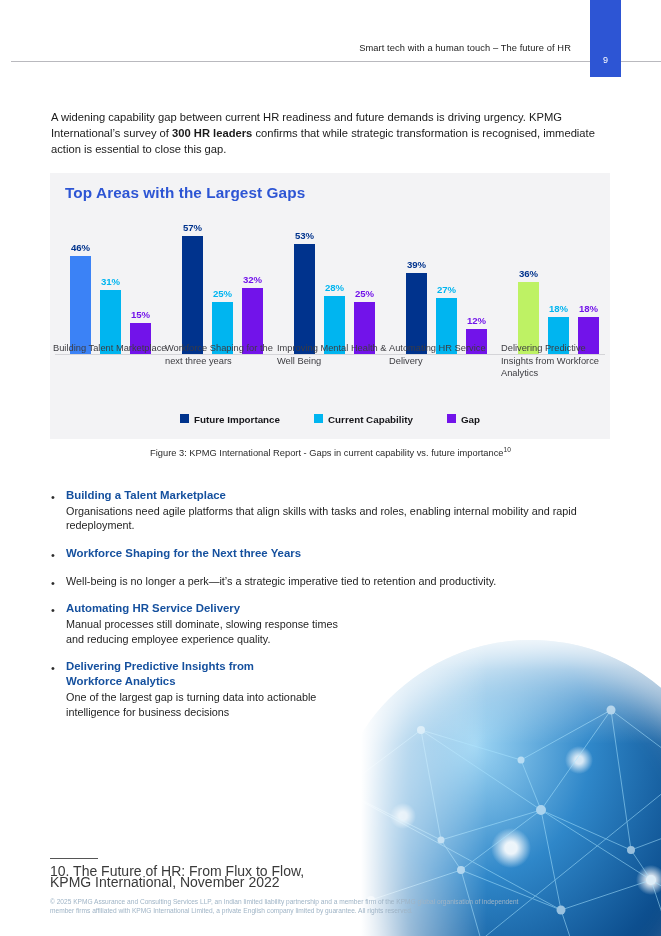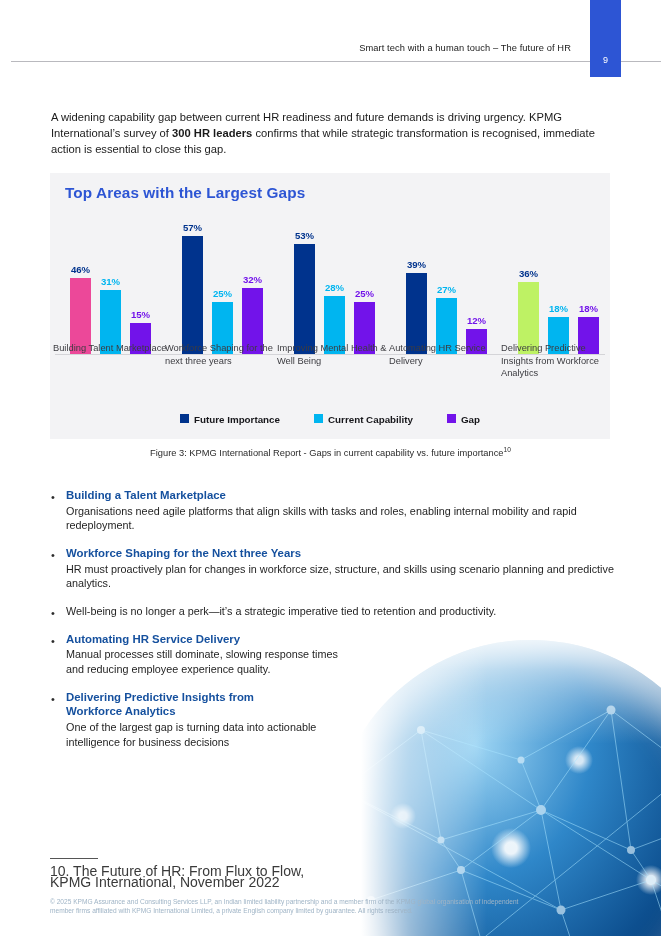--- a/index.html
+++ b/index.html
@@ -287,21 +287,21 @@
   </div>
 </div>
 
 <p class="intro"><span>A widening capability gap between current HR readiness and future demands is driving urgency. KPMG International’s survey of </span><b>300 HR leaders</b><span> confirms that while strategic transformation is recognised, immediate action is essential to close this gap.</span></p>
 
 <div class="chart-panel">
   <div class="chart-title">Top Areas with the Largest Gaps</div>
   <div class="plot">
     <div class="axis-line"></div>
   <div class="group" style="left: 20px;">
-        <div class="bar b0" style="height: 76px; background: #ec4899;">
+        <div class="bar b0" style="height: 98px; background: #3b82f6;">
           <span class="bar-val" style="color: rgb(0, 51, 141);">46%</span>
         </div>
         <div class="bar b1" style="height: 64.0667px; background: rgb(0, 181, 240);">
           <span class="bar-val" style="color: rgb(0, 181, 240);">31%</span>
         </div>
         <div class="bar b2" style="height: 31px; background: rgb(114, 19, 234);">
           <span class="bar-val" style="color: rgb(114, 19, 234);">15%</span>
         </div>
       </div>
       <div class="group" style="left: 132px;">
@@ -374,21 +374,20 @@
 
 <div class="bullets">
     <div class="bullet-row">
       <span class="bullet-dot">•</span>
       <div class="bullet-head">Building a Talent Marketplace</div>
       <div class="bullet-body" style="width: 548px;">Organisations need agile platforms that align skills with tasks and roles, enabling internal mobility and rapid redeployment.</div>
     </div>
     <div class="bullet-row">
       <span class="bullet-dot">•</span>
       <div class="bullet-head">Workforce Shaping for the Next three Years</div>
-      <div class="bullet-body" style="width: 548px;">HR must proactively plan for changes in workforce size, structure, and skills using scenario planning and predictive analytics.</div>
     </div>
     <div class="bullet-row">
       <span class="bullet-dot">•</span>
       <div class="bullet-body" style="width: 548px;">Well-being is no longer a perk—it’s a strategic imperative tied to retention and productivity.</div>
     </div>
     <div class="bullet-row">
       <span class="bullet-dot">•</span>
       <div class="bullet-head" style="width: 200px;">Automating HR Service Delivery</div>
       <div class="bullet-body" style="width: 290px;">Manual processes still dominate, slowing response times and reducing employee experience quality.</div>
     </div>

